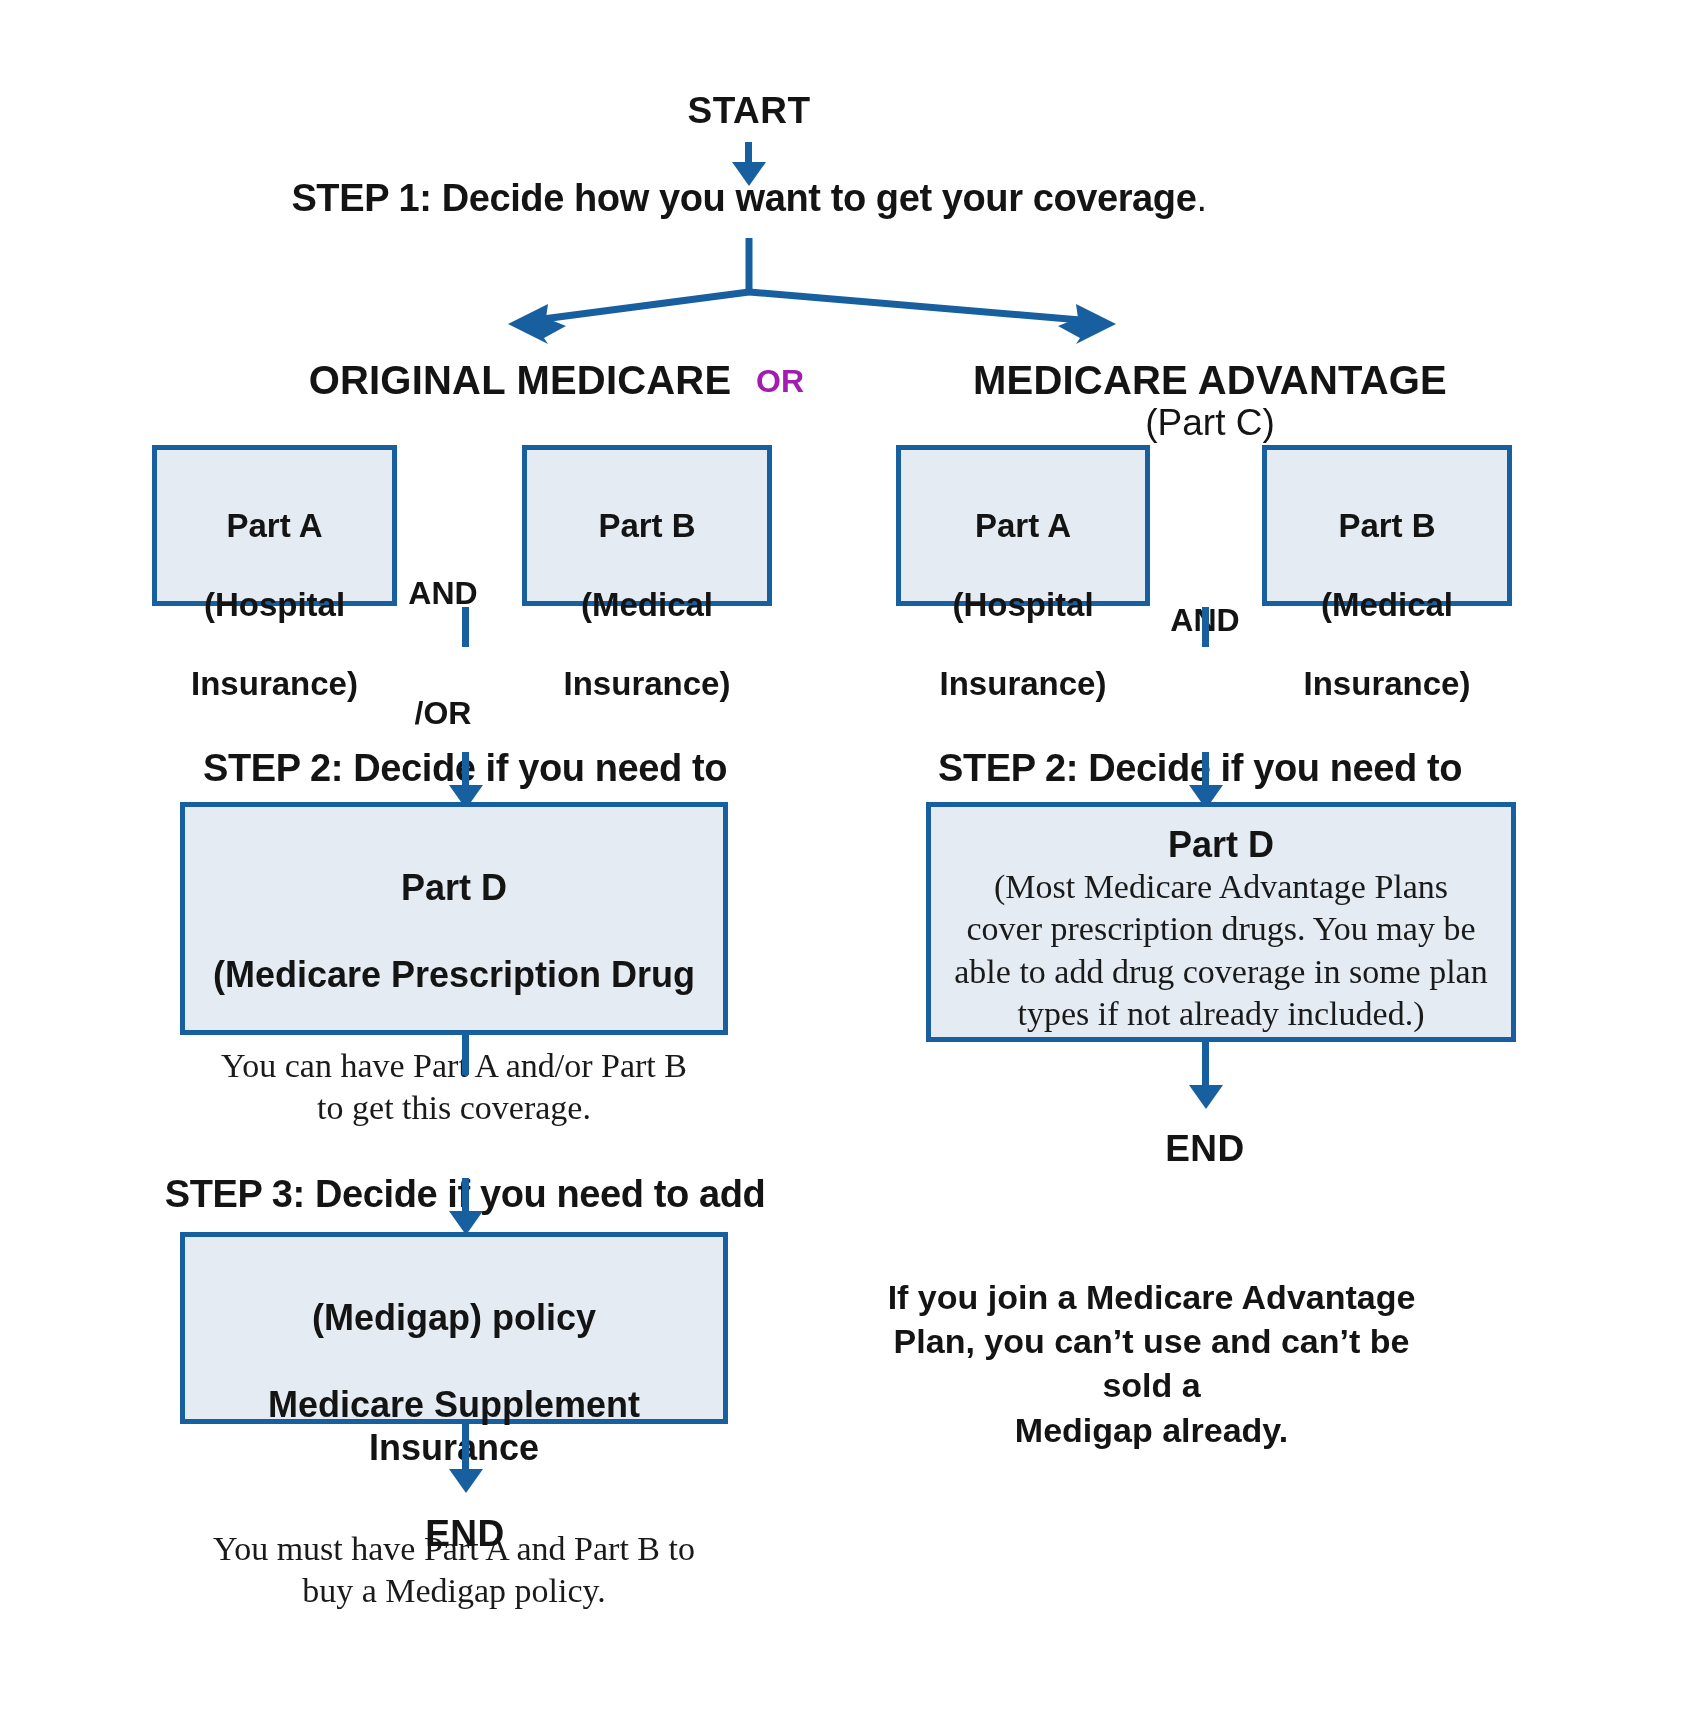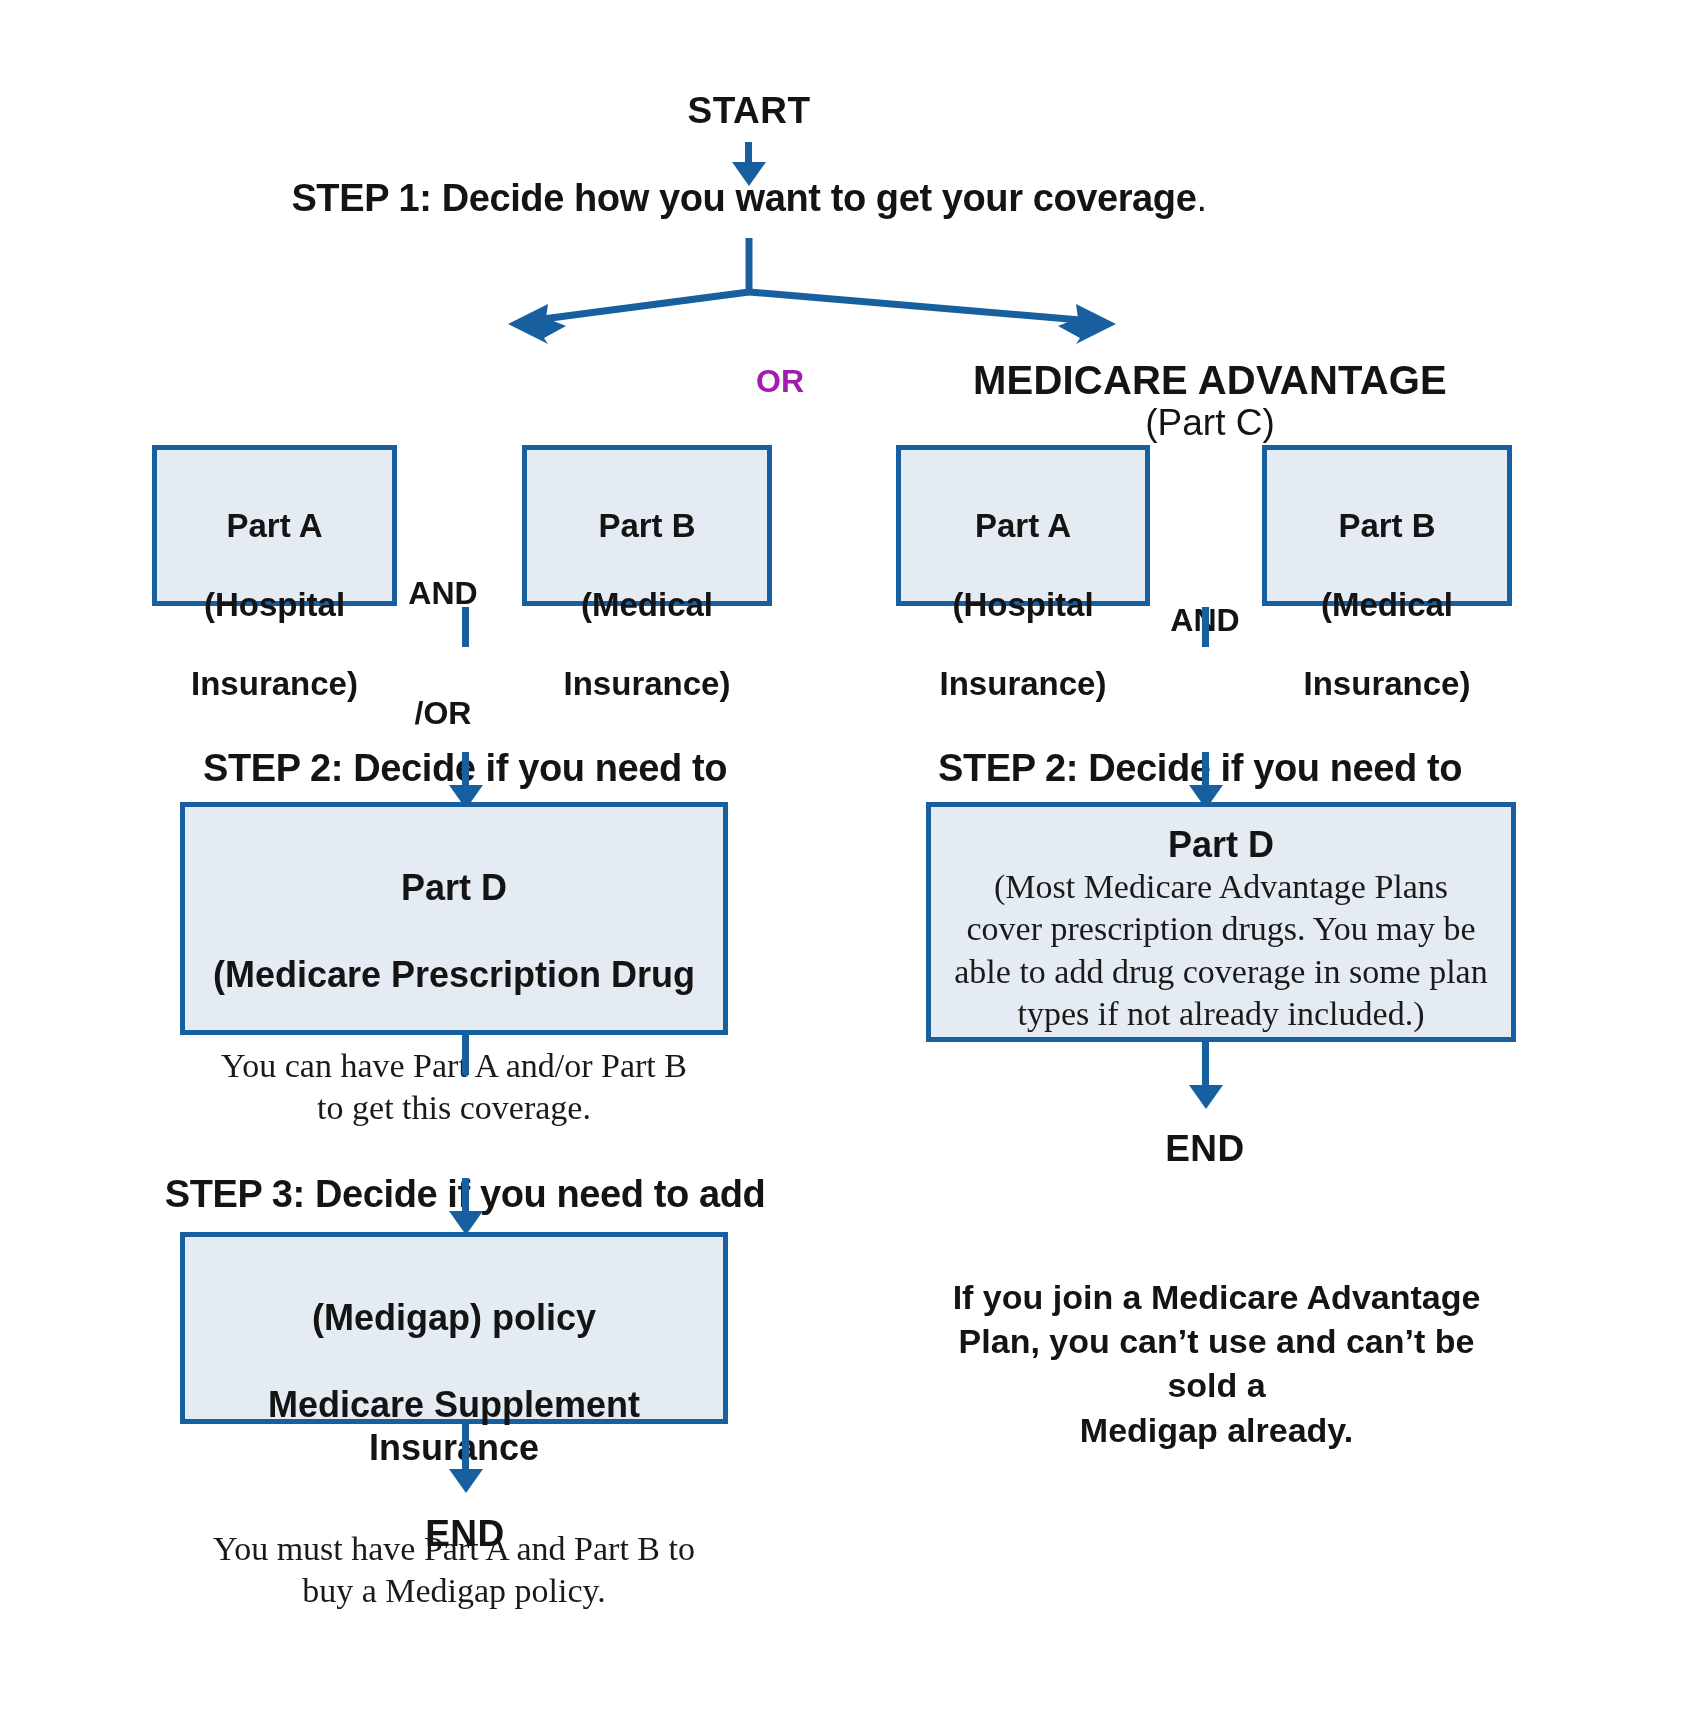--- a/index.html
+++ b/index.html
@@ -151,20 +151,21 @@
       <line x1="749" y1="238" x2="749" y2="292"></line>
       <line x1="749" y1="292" x2="520" y2="322"></line>
       <line x1="749" y1="292" x2="1104" y2="322"></line>
     </g>
 
     <polygon points="508,324 548,304 546,318 566,326 544,338 548,344" fill="#175f9e" transform="translate(0,0)"></polygon>
 
     <polygon points="1116,324 1076,304 1078,318 1058,326 1080,338 1076,344" fill="#175f9e"></polygon>
   </svg>
 
+  <div class="hdr branch" style="left:180px; top:357px; width:680px;">ORIGINAL MEDICARE</div>
   <div class="or-label" style="left:710px; top:363px; width:140px;">OR</div>
   <div class="hdr branch" style="left:870px; top:357px; width:680px;">MEDICARE ADVANTAGE</div>
   <div class="partc" style="left:870px; top:402px; width:680px;">(Part C)</div>
 
   <div class="box small-box" style="left:152px; top:445px; width:245px; height:161px;">
     <div class="box-title">
       <div>Part A</div>
       <div>(Hospital</div>
       <div>Insurance)</div>
     </div>
@@ -255,19 +256,19 @@
 
   <div class="box wide-box" style="left:926px; top:802px; width:590px; height:240px; padding:16px 22px 0 22px;">
     <div class="box-title">Part D</div>
     <div class="box-body" style="margin-top:0;">(Most Medicare Advantage Plans cover prescription drugs. You may be able to add drug coverage in some plan types if not already included.)</div>
   </div>
 
   <div class="vline" style="left:1202px; top:1042px; height:48px;"></div>
   <div class="arrow-down" style="left:1189px; top:1085px;"></div>
   <div class="hdr start-end" style="left:1085px; top:1128px; width:240px;">END</div>
 
-  <div class="note" style="left:944px; top:1275px; width:545px;">
+  <div class="note" style="left:879px; top:1275px; width:545px;">
     <div>If you join a Medicare Advantage</div>
     <div>Plan, you can’t use and can’t be sold a</div>
     <div>Medigap already.</div>
   </div>
 
 </div>
 
 </body></html>

